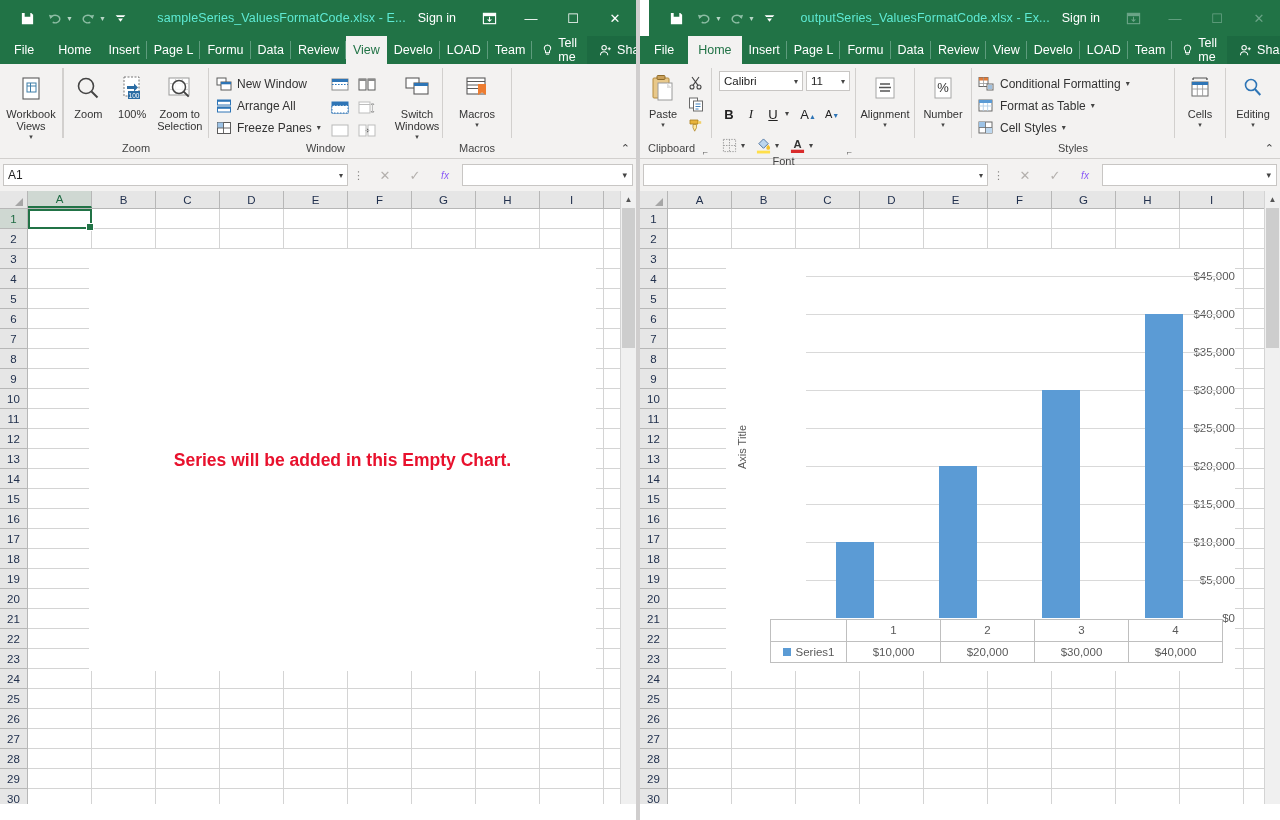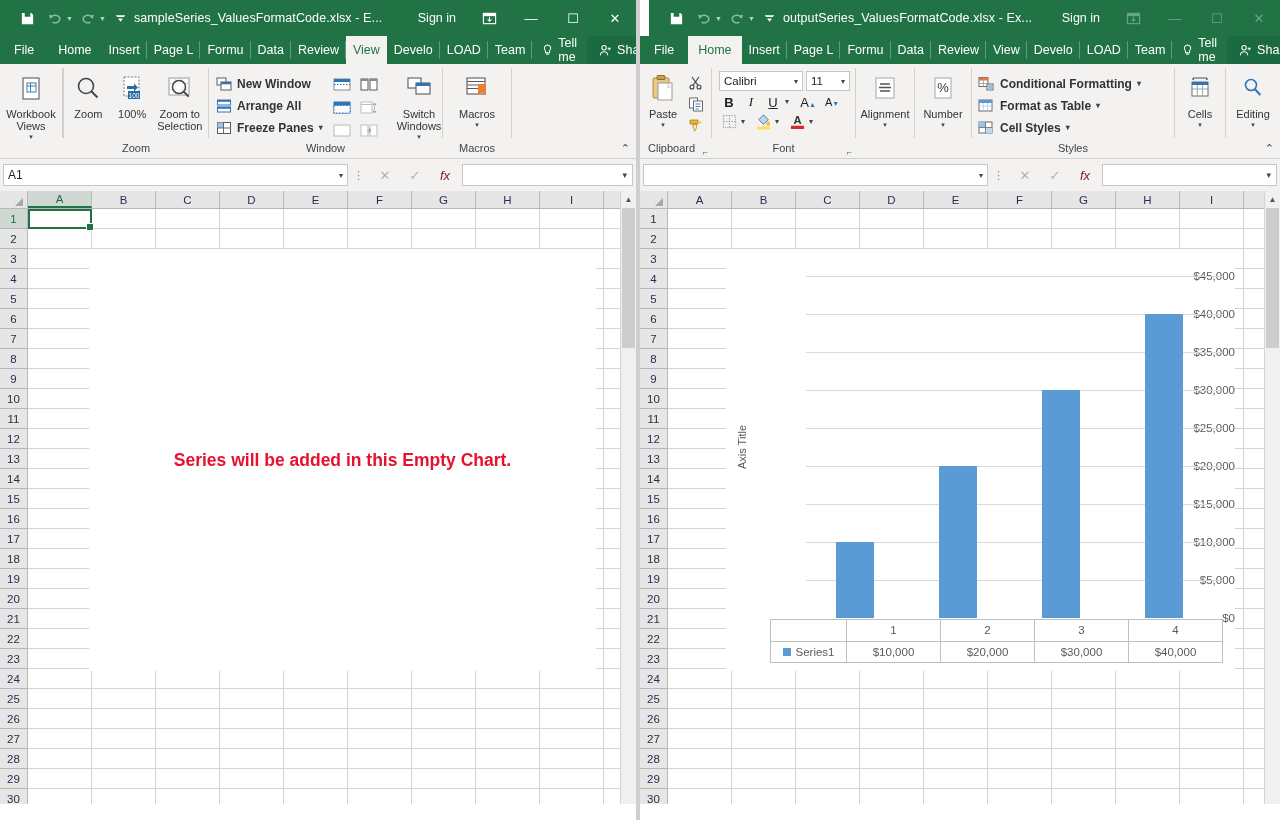--- a/index.html
+++ b/index.html
@@ -24,21 +24,21 @@
   }
   .titlebar.inactive { background:#217346;margin-left:9px; }
   .qat { display:flex; align-items:center; padding-left:14px; gap:2px; }
   .qat-btn {
     width: 26px; height: 24px; display:flex; align-items:center; justify-content:center;
     color:#fff; font-size:14px; line-height:1;
   }
   .qat-btn.dim { color:#8dbda4; }
   .qat-caret { font-size:7px; margin-left:-4px; color:#b7d6c6; }
   .title-text {
-    flex:1; text-align:left; font-size:12.5px; color:#ffffff; letter-spacing:0.1px;
+    flex:1; text-align:right; font-size:12.5px; color:#5eead4; letter-spacing:0.1px;
     white-space:nowrap; overflow:hidden;
   }
   .signin { font-size:12.5px; color:#fff; padding:0 12px; white-space:nowrap; }
   .win-ctrls { display:flex; align-items:center; }
   .win-ctrl {
     width:42px; height:36px; display:flex; align-items:center; justify-content:center;
     color:#fff; font-size:13px;
   }
   .win-ctrl.dim { color:#6ba487; }
   .ribbon-display { font-size:13px; }
@@ -75,42 +75,42 @@
     width:58px; display:flex; flex-direction:column; align-items:center; gap:2px;
     padding-top:3px; font-size:11px; color:#333; text-align:center; line-height:12px;
   }
   .bigbtn .ic { height:34px; display:flex; align-items:center; justify-content:center; }
   .bigbtn .lbl { white-space:pre-line; }
   .caret { font-size:7px; line-height:6px; color:#444; }
 
   .smallcol { display:flex; flex-direction:column; gap:1px; padding-top:4px; }
   .smallbtn {
     display:flex; align-items:center; gap:5px; padding:2px 5px 2px 3px;
-    font-size:12px; color:#333; white-space:nowrap;font-weight:bold;
+    font-size:12px; color:#333; white-space:nowrap;
   }
   .smallbtn .ic { width:17px; height:17px; display:flex; align-items:center; justify-content:center; }
 
   .icogrid { display:flex; flex-direction:column; gap:2px; padding-top:5px; }
   .icobtn { width:26px; height:21px; display:flex; align-items:center; justify-content:center; }
 
   .dlg-launcher { position:absolute; right:3px; bottom:1px; font-size:9px; color:#666; }
   .ribbon-collapse { position:absolute; right:6px; bottom:3px; font-size:11px; color:#444; }
 
   
   .fbar { height:32px; background:#f3f2f1; display:flex; align-items:center; padding:0 3px; gap:0; }
   .namebox {
     width:345px; height:22px; background:#fff; border:1px solid #c8c6c4;
     display:flex; align-items:center; padding:0 4px; font-size:12px; color:#222;
   }
   .namebox .nb-val { flex:1; }
   .namebox .nb-caret { font-size:8px; color:#444; }
   .fb-dots { width:22px; text-align:center; color:#8a8886; font-size:11px; letter-spacing:1px; }
   .fb-icons { display:flex; align-items:center; gap:0; }
   .fb-ic { width:30px; text-align:center; font-size:13px; color:#b3b0ad; }
-  .fb-ic.fx { color:#7f1d1d; font-style:italic; font-size:13px; }
+  .fb-ic.fx { color:#8b5cf6; font-style:italic; font-size:10px; }
   .fbinput {
     flex:1; height:22px; background:#fff; border:1px solid #c8c6c4; margin-left:2px;
     display:flex; align-items:center; padding:0 5px; font-size:12px;
   }
   .fbinput .fb-caret { margin-left:auto; font-size:9px; color:#444; }
 
   
   .gridwrap { position:relative; background:#fff; overflow:hidden; }
   .colhdr { display:flex; height:18px; background:#e6e6e6; border-bottom:1px solid #b7b7b7; }
   .corner {
@@ -713,21 +713,21 @@
                 </svg>
             </div>
           </div>
         </div>
         <div class="rglabel" style="text-align:left;padding-left:5px">Clipboard</div>
         <div class="dlg-launcher">⌐</div>
       </div>
       <div class="rgdiv"></div>
 
       <div class="rgroup" style="width:143px">
-        <div class="rgbody" style="flex-direction:column;gap:3px;padding:4px 4px 0 4px">
+        <div class="rgbody" style="flex-direction:column;gap:15px;padding:4px 4px 0 4px">
           <div style="display:flex;gap:3px">
             <div style="width:84px;height:20px;background:#fff;border:1px solid #c8c6c4;display:flex;align-items:center;padding:0 4px;font-size:11.5px;color:#222">
               <span style="flex:1">Calibri</span>
               <span style="font-size:8px;color:#444">▾</span>
             </div>
             <div style="width:44px;height:20px;background:#fff;border:1px solid #c8c6c4;display:flex;align-items:center;padding:0 4px;font-size:11.5px;color:#222">
               <span style="flex:1">11</span>
               <span style="font-size:8px;color:#444">▾</span>
             </div>
           </div>

